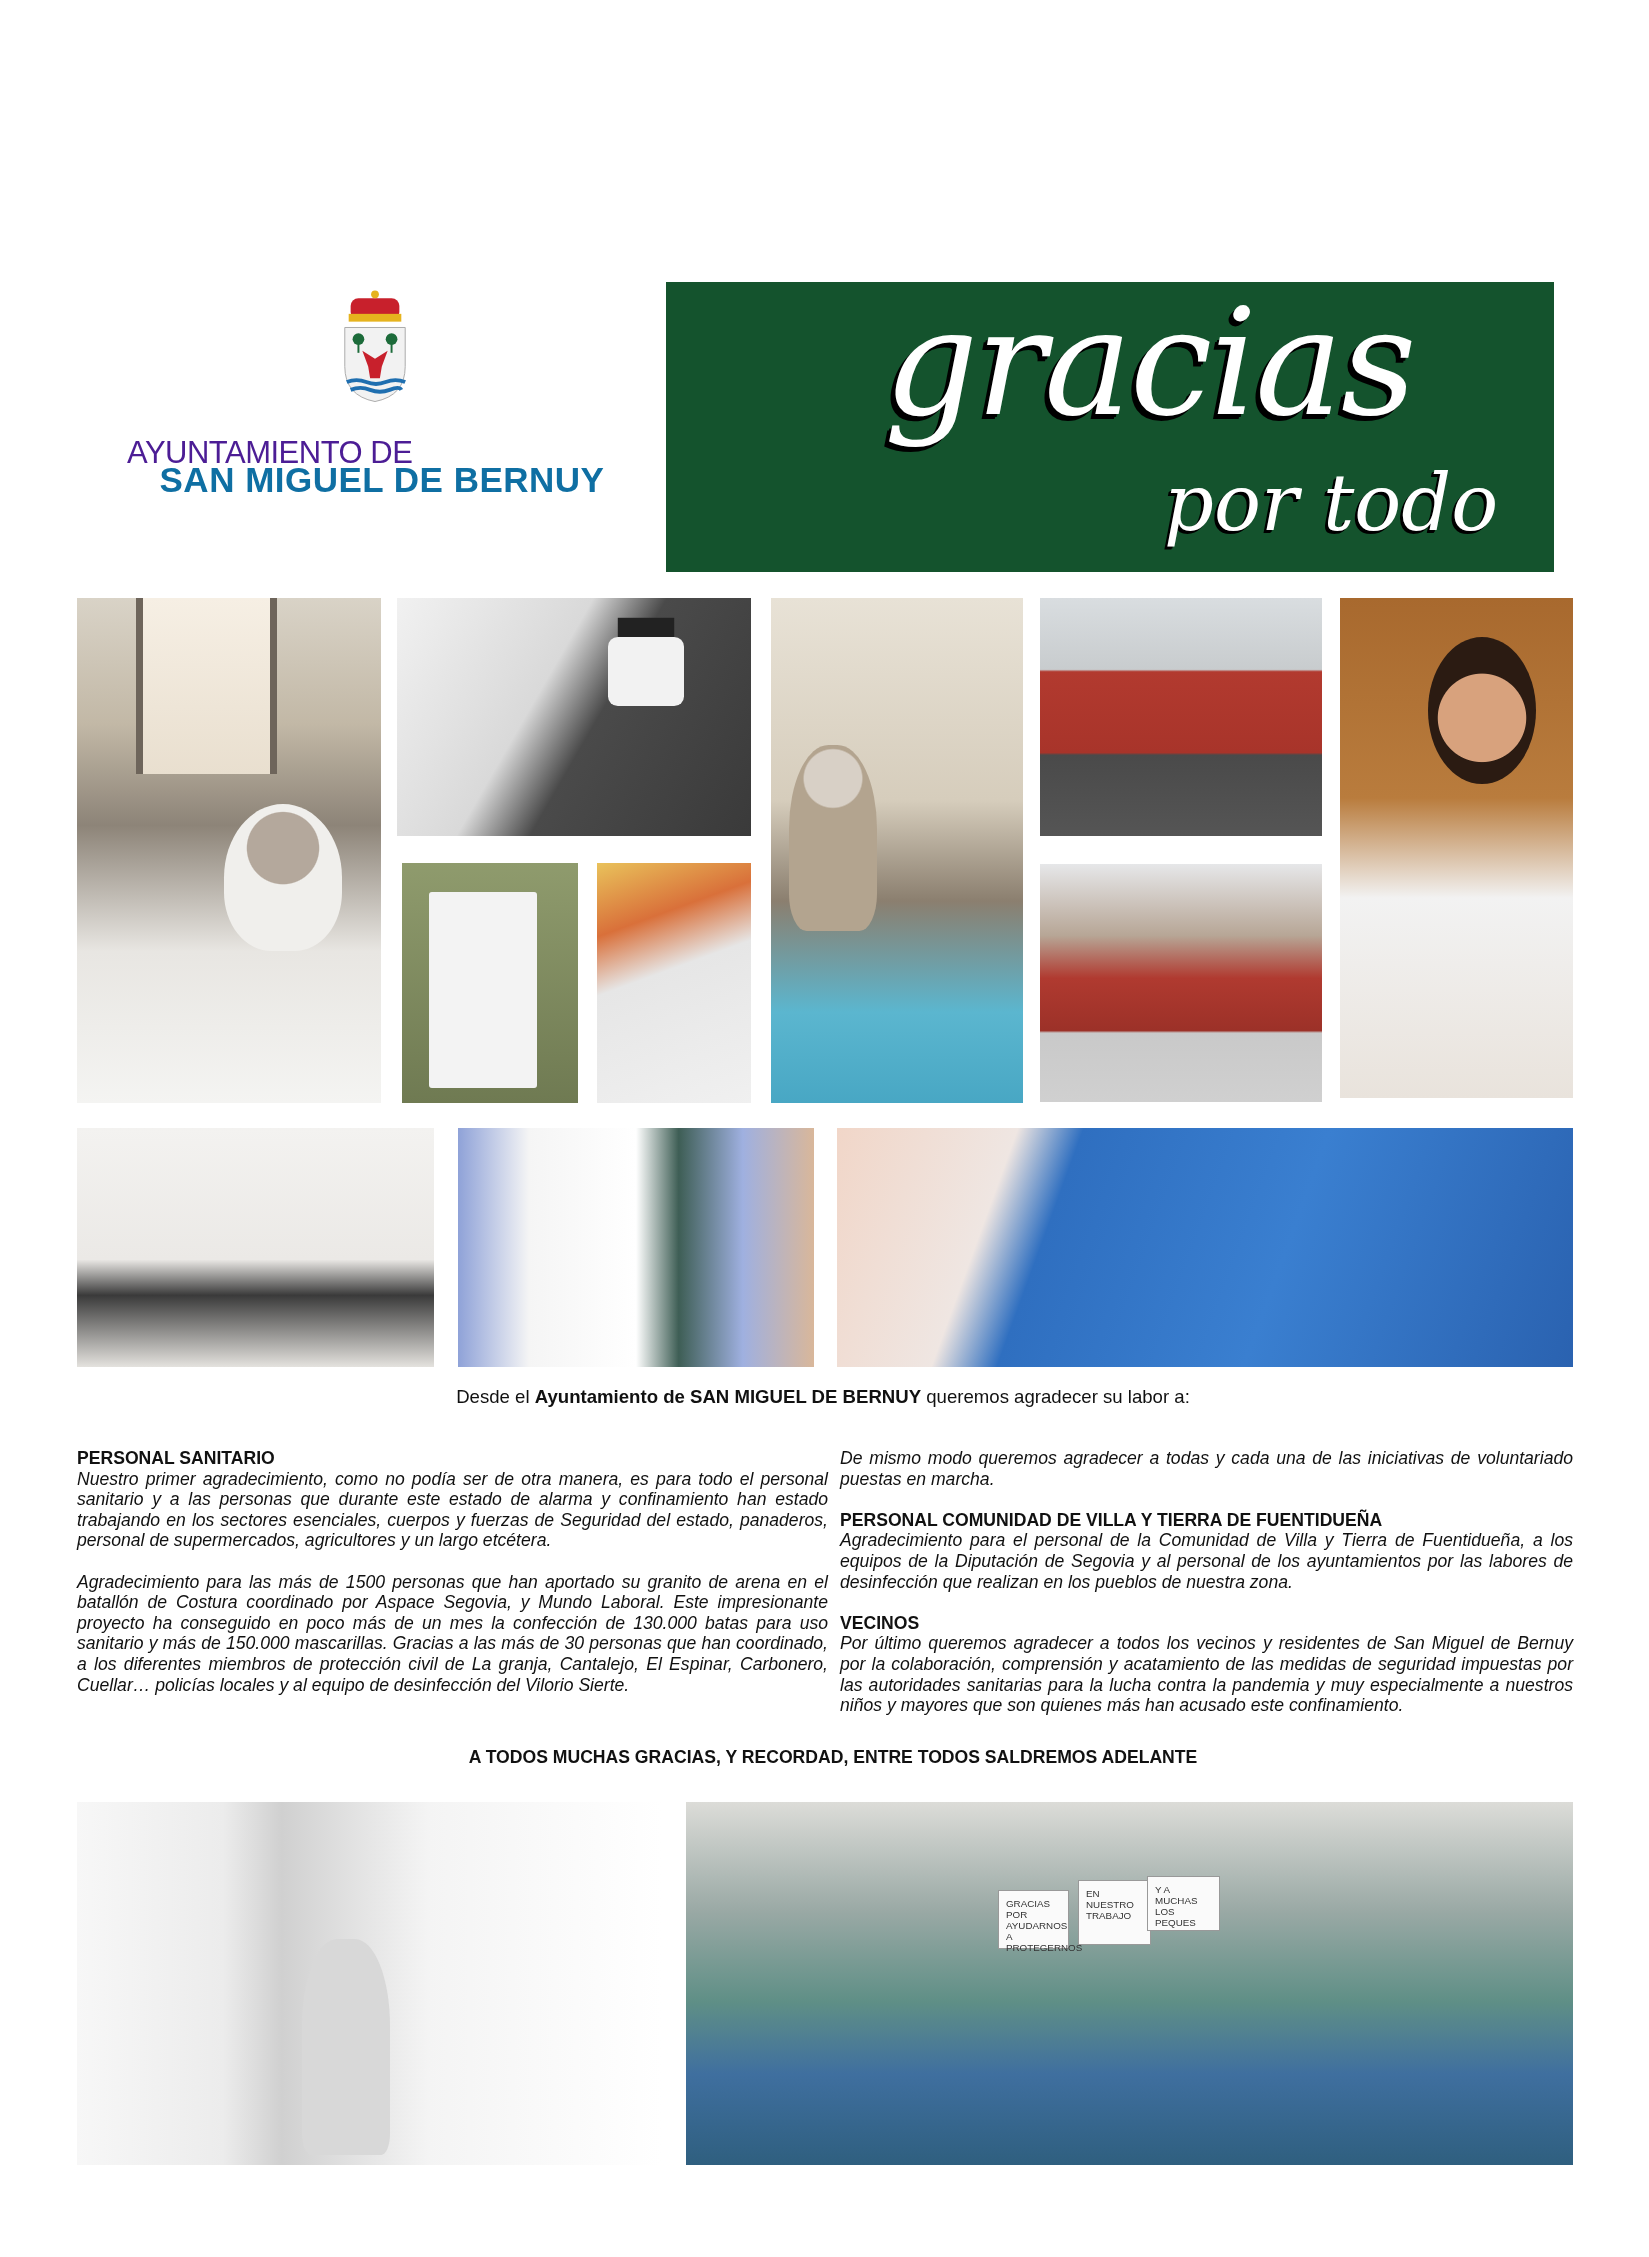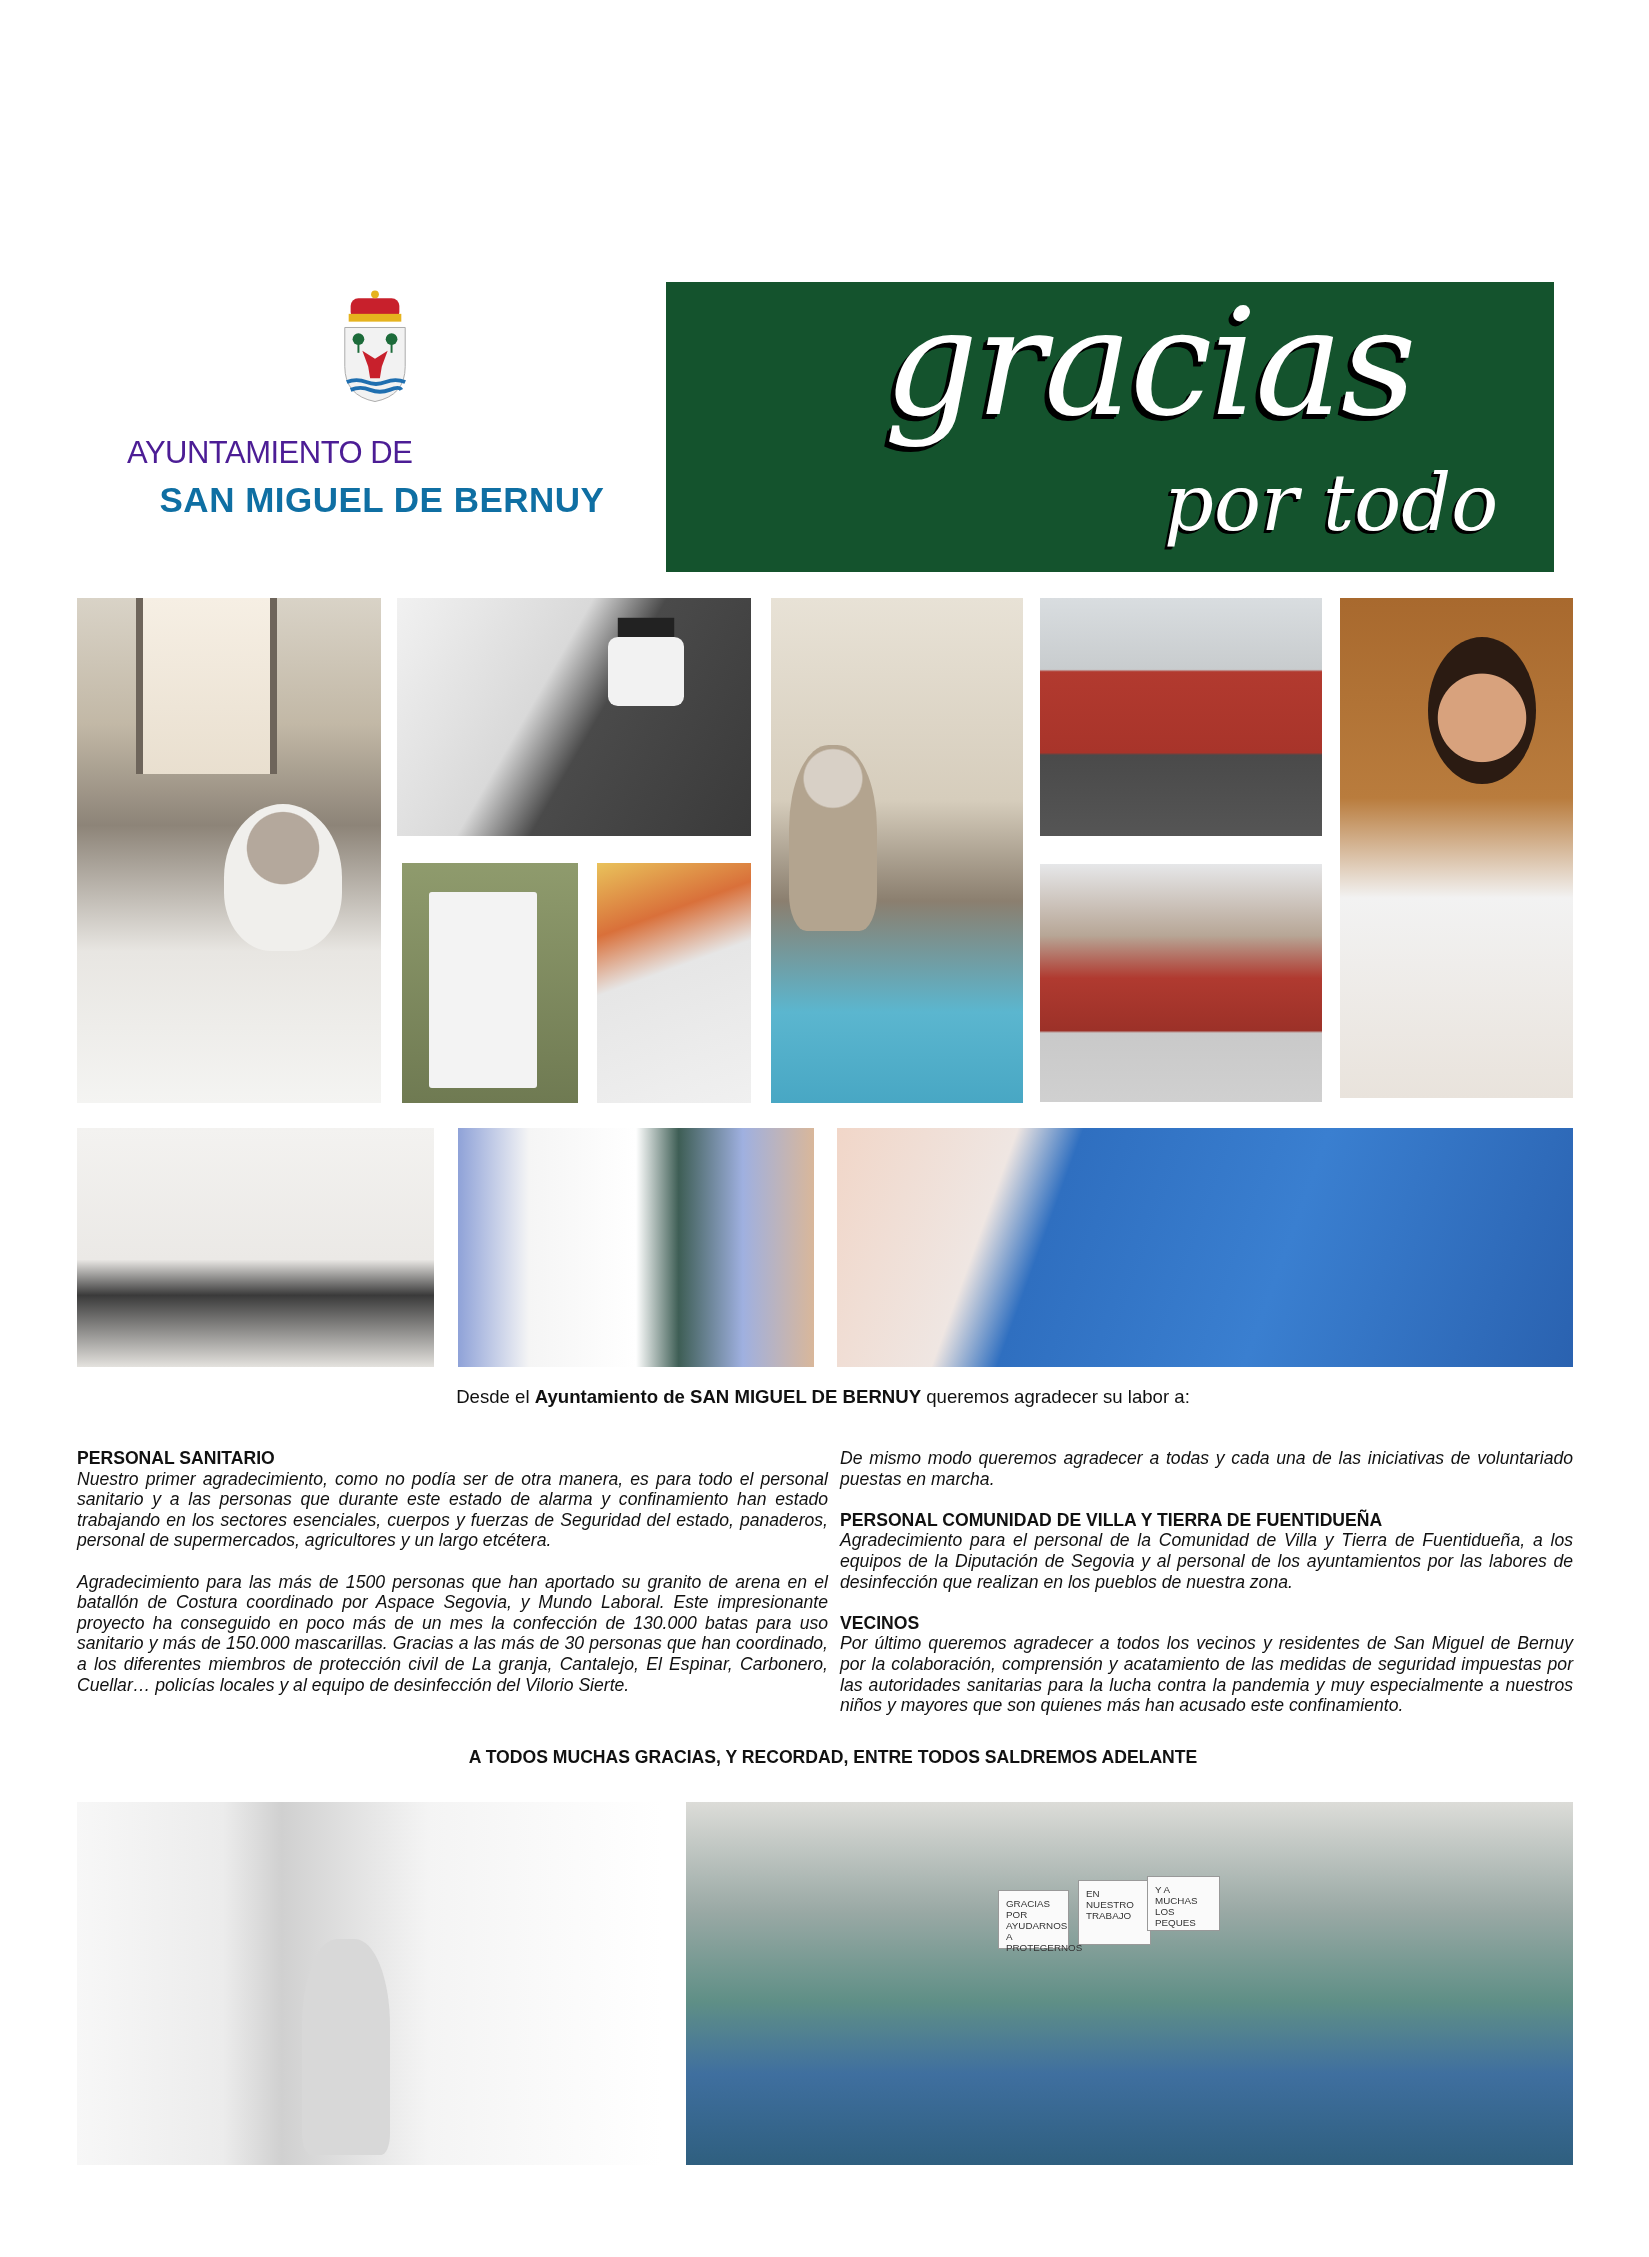--- a/index.html
+++ b/index.html
@@ -3,21 +3,21 @@
 <meta charset="utf-8">
 <style>
   html, body { margin: 0; padding: 0; background: #ffffff; }
   body { width: 1650px; height: 2257px; position: relative; overflow: hidden; font-family: "Liberation Sans", sans-serif; color: #1a1a1a; }
 
   .abs { position: absolute; }
 
   
   .crest { left: 337px; top: 288px; width: 78px; width: 76px; height: 116px; }
   .org-line1 { left: 127px; top: 435px; width: 510px; font-size: 31px; letter-spacing: -0.5px; color: #4c1d95; font-weight: 400; }
-  .org-line2 { left: 127px; top: 480px; width: 510px; text-align: center; font-size: 35px; font-weight: 700; color: #0f6fa3; letter-spacing: 0.5px; }
+  .org-line2 { left: 127px; top: 460px; width: 510px; text-align: center; font-size: 35px; font-weight: 700; color: #0f6fa3; letter-spacing: 0.5px; }
 
   
   .banner { left: 666px; top: 282px; width: 888px; height: 290px; background: #14532d; overflow: hidden; }
   .banner .gracias { position: absolute; left: 218px; top: 7.8px; font-family: "DejaVu Serif", serif; font-style: italic; font-size: 147px; color: #ffffff; letter-spacing: -2px; text-shadow: -2.9px 2.9px 0 #000, -4.9px 4.9px 0 #000; line-height: 1; }
   .banner .portodo { position: absolute; left: 498px; top: 182px; font-family: "DejaVu Serif", serif; font-style: italic; font-size: 78px; color: #ffffff; text-shadow: -2px 2px 0 #000, -2.9px 2.9px 0 #000; line-height: 1; }
 
   
   .photo { position: absolute; overflow: hidden; }
 
   .p-a { left: 77px; top: 598px; width: 304px; height: 505px;

